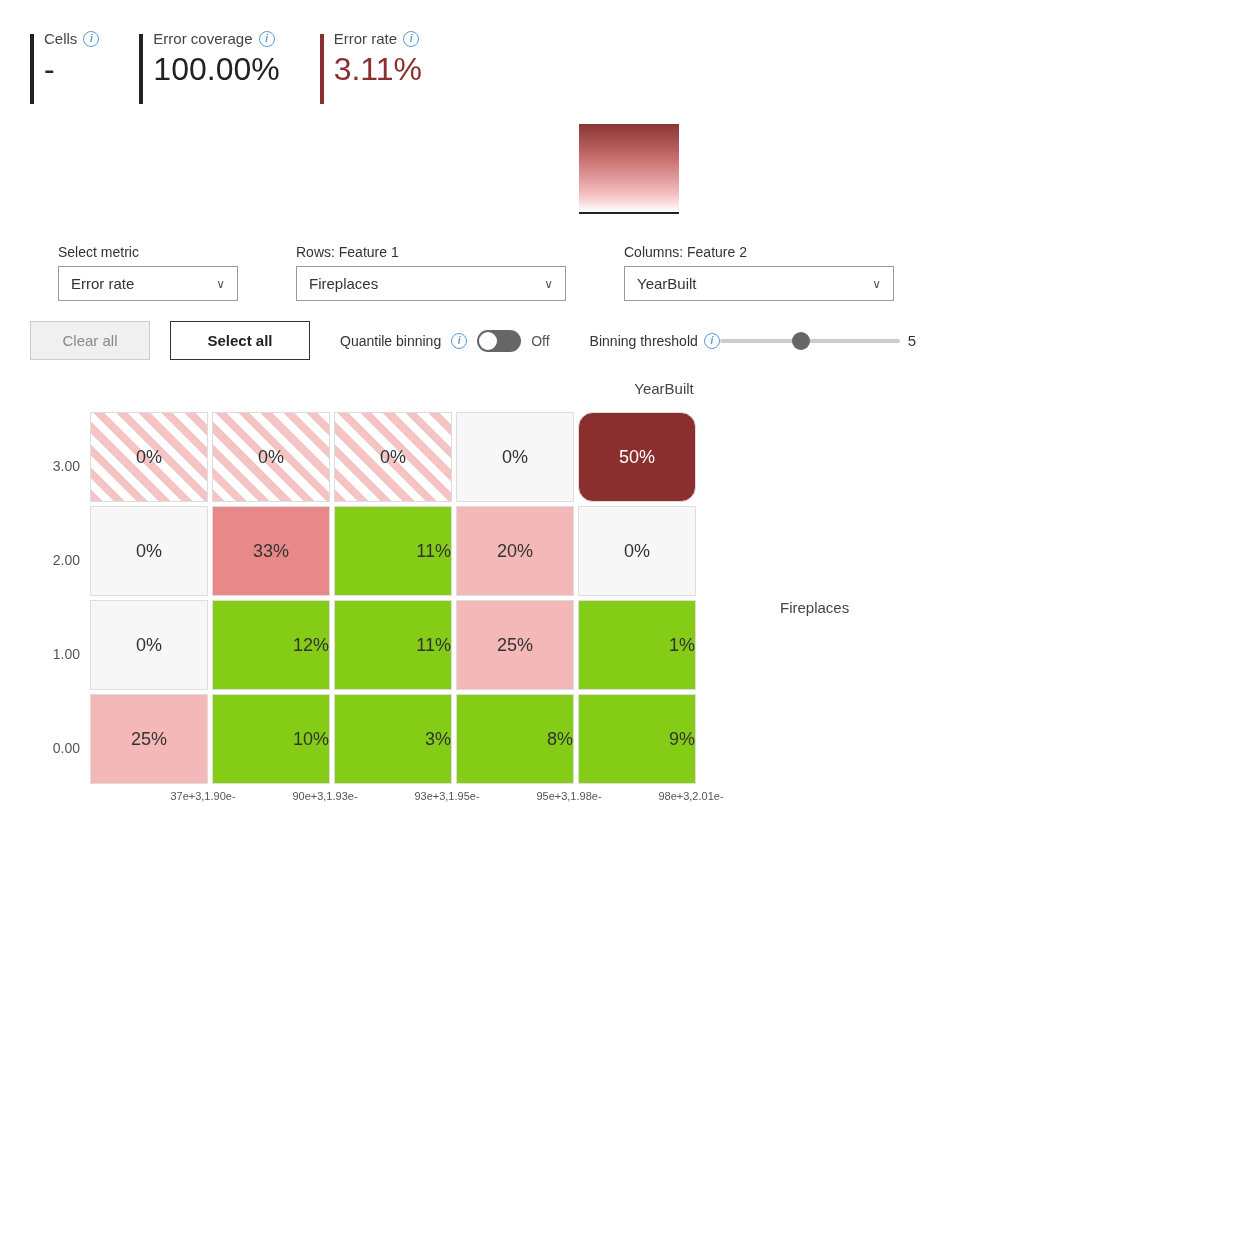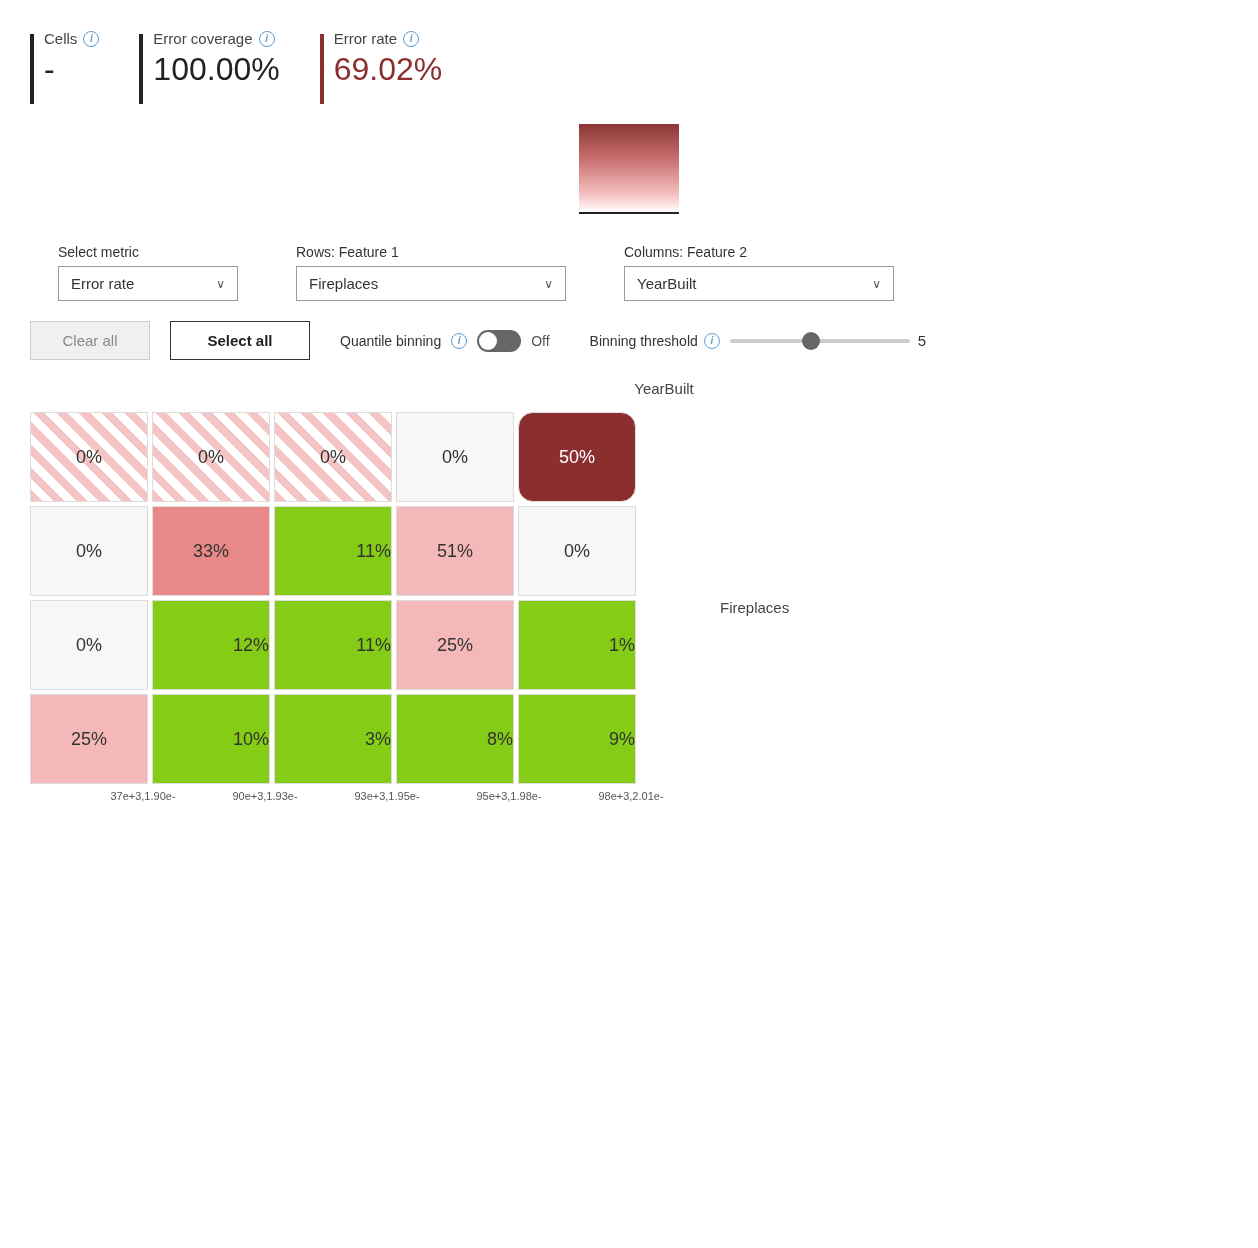--- a/index.html
+++ b/index.html
@@ -169,21 +169,20 @@
       left: 2px;
       transition: left 0.2s;
     }
     .toggle-off-label {
       font-size: 14px;
       color: #555;
     }
     .binning-group {
       display: flex;
       align-items: center;
-      gap: 10px;
       margin-left: 20px;
     }
     .binning-label {
       font-size: 14px;
       color: #333;
       display: flex;
       align-items: center;
       gap: 6px;
     }
     .slider-container {
@@ -338,21 +337,21 @@
     </div>
   </div>
 
   <div class="metric-item">
     <div class="metric-bar red"></div>
     <div class="metric-content">
       <div class="metric-label">
         <span>Error rate</span>
         <span class="info-icon">i</span>
       </div>
-      <div class="metric-value" style="color:#8b2e2e;">69.02%</div>
+      <div class="metric-value" style="color:#8b2e2e;">3.11%</div>
     </div>
   </div>
 </div>
 
 <div class="legend-container">
   <div class="legend-square"></div>
 </div>
 
 <div class="controls-section">
   <div class="controls-row1">
@@ -400,20 +399,26 @@
         <span class="slider-value">5</span>
       </div>
     </div>
   </div>
 </div>
 
 <div class="matrix-section">
   <div class="matrix-column-label">YearBuilt</div>
 
   <div class="matrix-body">
+    <div class="matrix-y-labels" id="y-labels-container">
+        <div class="y-label">3.00</div>
+        <div class="y-label">2.00</div>
+        <div class="y-label">1.00</div>
+        <div class="y-label">0.00</div>
+      </div>
     <div>
       <div class="matrix-grid" id="matrix-grid-container">
           <div class="matrix-row">
             <div class="matrix-cell hatched">
               <span class="cell-text">0%</span>
             </div>
             <div class="matrix-cell hatched">
               <span class="cell-text">0%</span>
             </div>
             <div class="matrix-cell hatched">
@@ -430,21 +435,21 @@
             <div class="matrix-cell c-0">
               <span class="cell-text">0%</span>
             </div>
             <div class="matrix-cell c-3">
               <span class="cell-text">33%</span>
             </div>
             <div class="matrix-cell c-1">
               <span class="cell-text">11%</span>
             </div>
             <div class="matrix-cell c-2">
-              <span class="cell-text">51%</span>
+              <span class="cell-text">20%</span>
             </div>
             <div class="matrix-cell c-0">
               <span class="cell-text">0%</span>
             </div>
           </div>
           <div class="matrix-row">
             <div class="matrix-cell c-0">
               <span class="cell-text">0%</span>
             </div>
             <div class="matrix-cell c-1">

